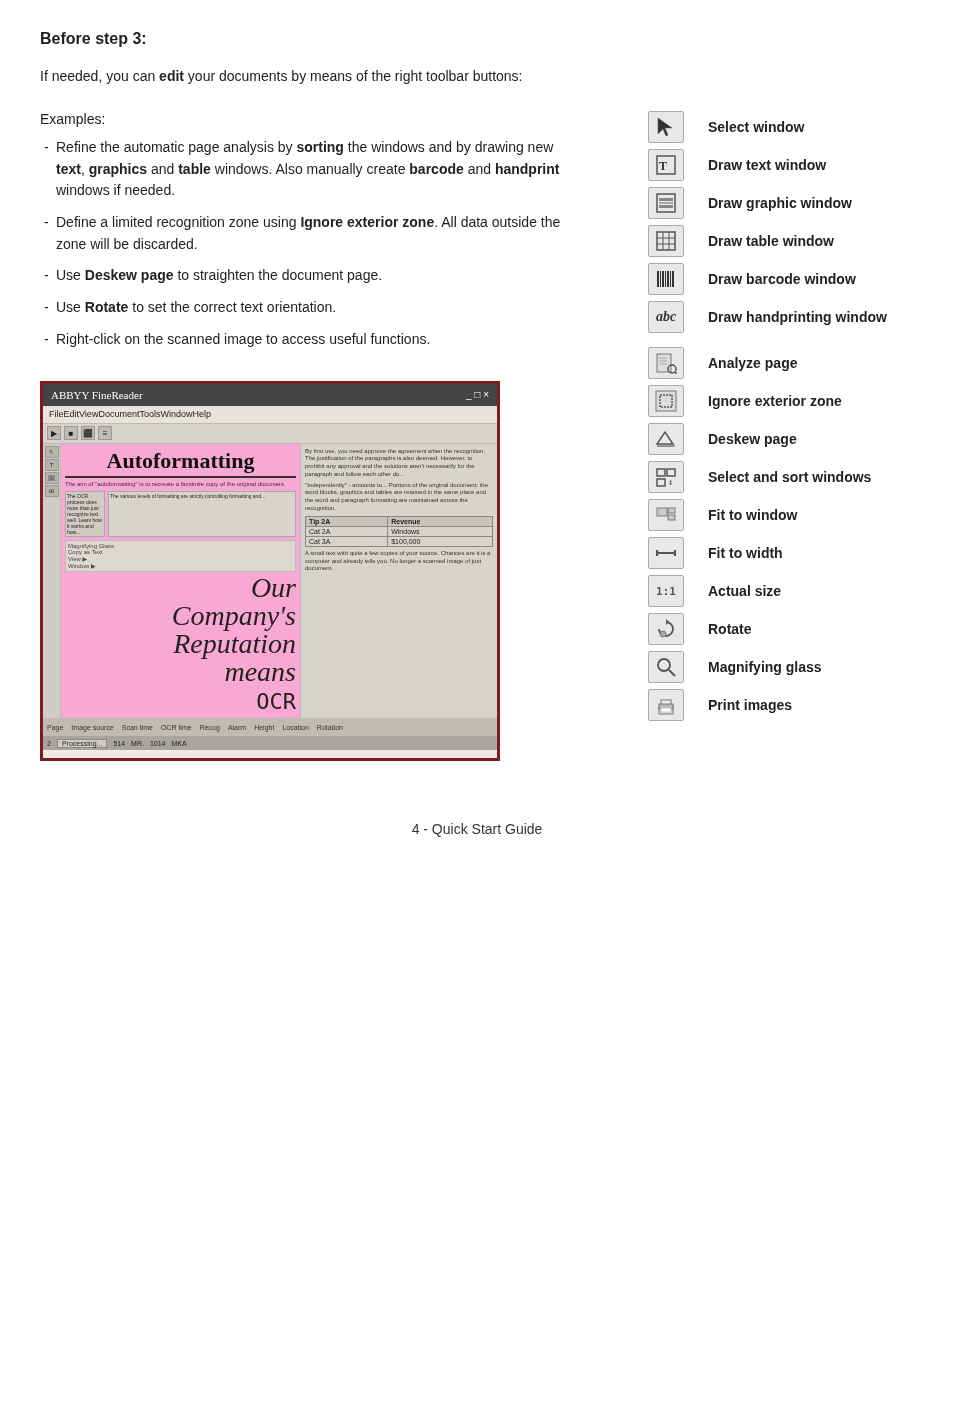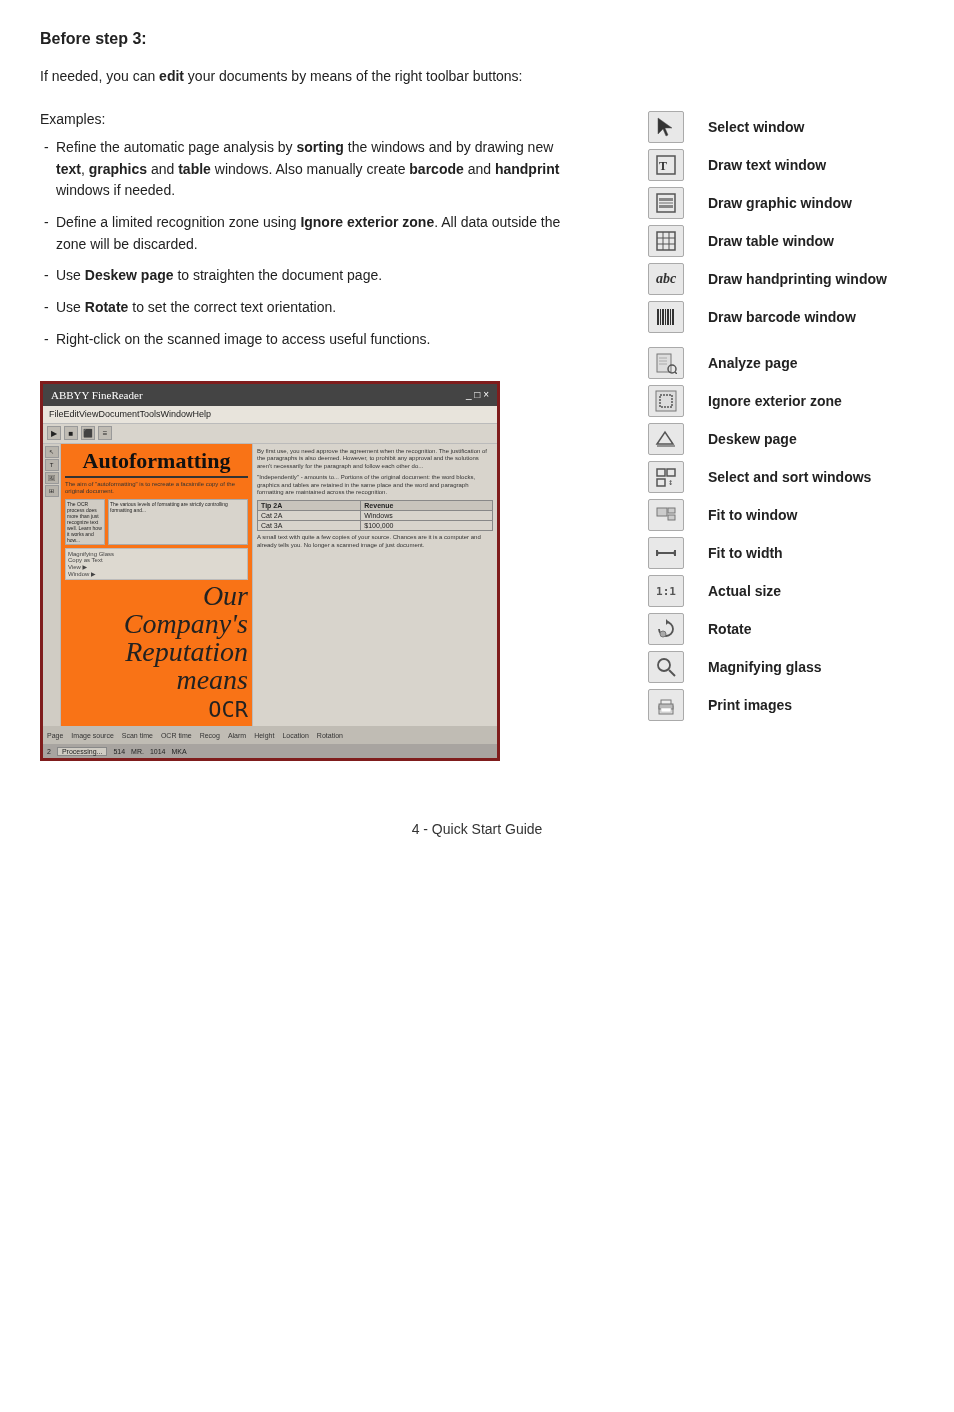--- a/index.html
+++ b/index.html
@@ -173,21 +173,21 @@
 
           <div style="width:18px; background:#d0ccc4; border-right:1px solid #bbb; display:flex; flex-direction:column; align-items:center; padding:2px 0; gap:1px;">
             <div style="width:14px;height:12px;background:#b8b4ac;border:1px solid #999;font-size:6px;display:flex;align-items:center;justify-content:center;">↖</div>
             <div style="width:14px;height:12px;background:#b8b4ac;border:1px solid #999;font-size:6px;display:flex;align-items:center;justify-content:center;">T</div>
             <div style="width:14px;height:12px;background:#b8b4ac;border:1px solid #999;font-size:6px;display:flex;align-items:center;justify-content:center;">🖼</div>
             <div style="width:14px;height:12px;background:#b8b4ac;border:1px solid #999;font-size:6px;display:flex;align-items:center;justify-content:center;">⊞</div>
           </div>
 
           <div style="flex:1; display:flex; gap:0; overflow:hidden; position:relative;">
 
-            <div style="width:192px; background:#f97316; border-right:1px solid #bbb; overflow:hidden; padding:4px;">
+            <div style="width:240px; background:#f9a8d4; border-right:1px solid #bbb; overflow:hidden; padding:4px;">
 
               <div style="font-family:'Times New Roman',serif; font-size:22px; font-weight:bold; color:#111; text-align:center; border-bottom:2px solid #333; padding-bottom:2px; margin-bottom:3px;">Autoformatting</div>
               <div style="font-size:6px; line-height:1.3; color:#333; margin-bottom:3px;">The aim of "autoformatting" is to recreate a facsimile copy of the original document.</div>
 
               <div style="display:flex; gap:3px; margin-bottom:3px;">
                 <div style="width:40px; background:#d0ccc4; border:1px solid #aaa; padding:1px; font-size:5px; line-height:1.2;">The OCR process does more than just recognize text well. Learn how it works and how...</div>
                 <div style="flex:1; background:#d8d4cc; border:1px solid #aaa; padding:1px; font-size:5px; line-height:1.2;">The various levels of formatting are strictly controlling formatting and...</div>
               </div>
               <div style="font-size:6px; color:#444; margin-bottom:2px; background:#ddd9d0; border:1px solid #bbb; padding:2px;">Magnifying Glass<br>Copy as Text<br>View ▶<br>Window ▶</div>
 
@@ -283,39 +283,39 @@
               <line x1="2" y1="8" x2="20" y2="8" stroke="#555" stroke-width="1"></line>
               <line x1="2" y1="14" x2="20" y2="14" stroke="#555" stroke-width="1"></line>
               <line x1="8" y1="2" x2="8" y2="20" stroke="#555" stroke-width="1"></line>
               <line x1="14" y1="2" x2="14" y2="20" stroke="#555" stroke-width="1"></line>
             </svg>
         </div>
         <span class="toolbar-label">Draw table window</span>
       </li>
 
       <li class="toolbar-item">
-        <div class="toolbar-icon" style="font-size:14px; font-weight:bold; font-style:italic; font-family:serif; color:#333;">abc</div>
-        <span class="toolbar-label">Draw handprinting window</span>
-      </li>
-
-      <li class="toolbar-item">
         <div class="toolbar-icon">
           <svg width="22" height="22" viewBox="0 0 22 22">
               <rect x="2" y="3" width="2" height="16" fill="#333"></rect>
               <rect x="5" y="3" width="1" height="16" fill="#333"></rect>
               <rect x="7" y="3" width="2" height="16" fill="#333"></rect>
               <rect x="10" y="3" width="1" height="16" fill="#333"></rect>
               <rect x="12" y="3" width="2" height="16" fill="#333"></rect>
               <rect x="15" y="3" width="1" height="16" fill="#333"></rect>
               <rect x="17" y="3" width="2" height="16" fill="#333"></rect>
             </svg>
         </div>
         <span class="toolbar-label">Draw barcode window</span>
       </li>
 
+      <li class="toolbar-item">
+        <div class="toolbar-icon" style="font-size:14px; font-weight:bold; font-style:italic; font-family:serif; color:#333;">abc</div>
+        <span class="toolbar-label">Draw handprinting window</span>
+      </li>
+
       <li style="height:8px;"></li>
 
       <li class="toolbar-item">
         <div class="toolbar-icon">
           <svg width="22" height="22" viewBox="0 0 22 22">
               <rect x="2" y="2" width="14" height="18" fill="#ddd" stroke="#777" stroke-width="1"></rect>
               <circle cx="17" cy="17" r="4" fill="none" stroke="#555" stroke-width="1.5"></circle>
               <line x1="20" y1="20" x2="22" y2="22" stroke="#555" stroke-width="1.5"></line>
               <line x1="4" y1="6" x2="12" y2="6" stroke="#aaa" stroke-width="1"></line>
               <line x1="4" y1="9" x2="12" y2="9" stroke="#aaa" stroke-width="1"></line>

